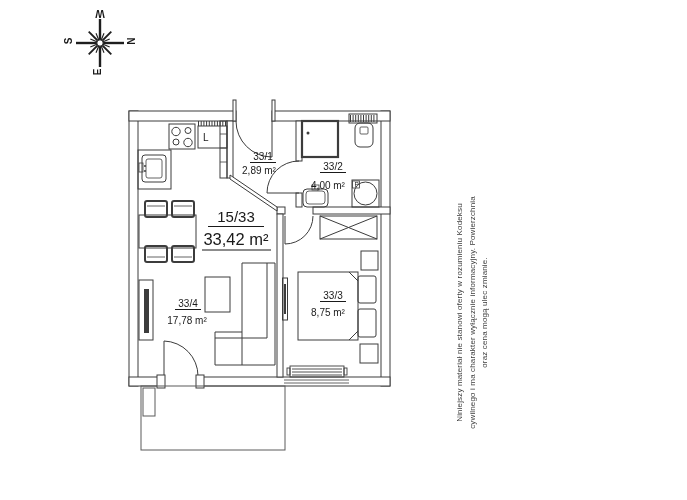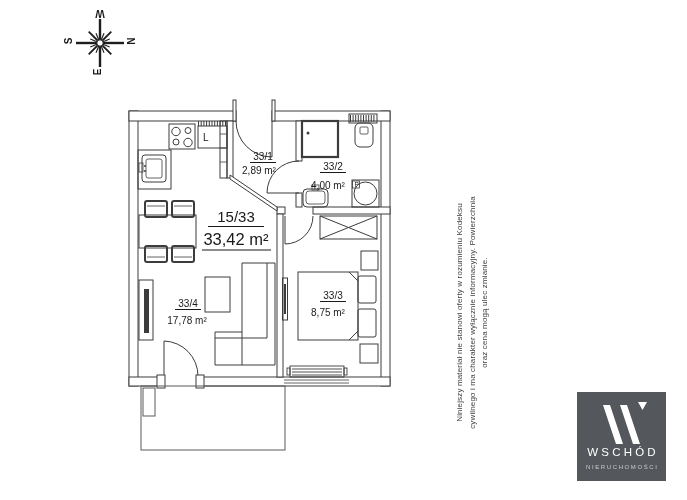--- a/index.html
+++ b/index.html
@@ -245,23 +245,14 @@
     </g>
   </g>
 </svg>
 
   <div class="disclaimer">
     <div>Niniejszy materiał nie stanowi oferty w rozumieniu Kodeksu</div>
     <div>cywilnego i ma charakter wyłącznie informacyjny. Powierzchnia</div>
     <div>oraz cena mogą ulec zmianie.</div>
   </div>
 
-  <div class="logo">
-    <svg width="89" height="54" viewBox="0 0 89 54">
-      <polygon points="26,13 33,13 46,52 39,52" fill="#ffffff"></polygon>
-      <polygon points="43,13 50,13 63,52 56,52" fill="#ffffff"></polygon>
-      <polygon points="61,10 70,10 65.5,18" fill="#ffffff"></polygon>
-    </svg>
-    <div class="brand">WSCHÓD</div>
-    <div class="brand-sub">NIERUCHOMOŚCI</div>
-  </div>
 
 </div>
 
 </body></html>

